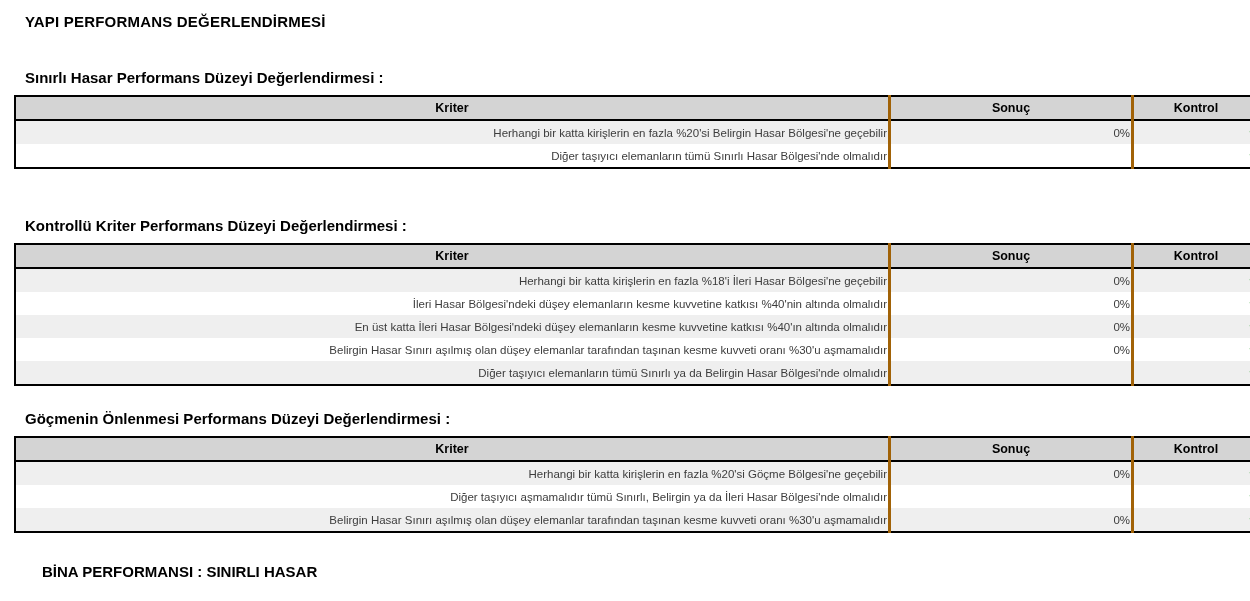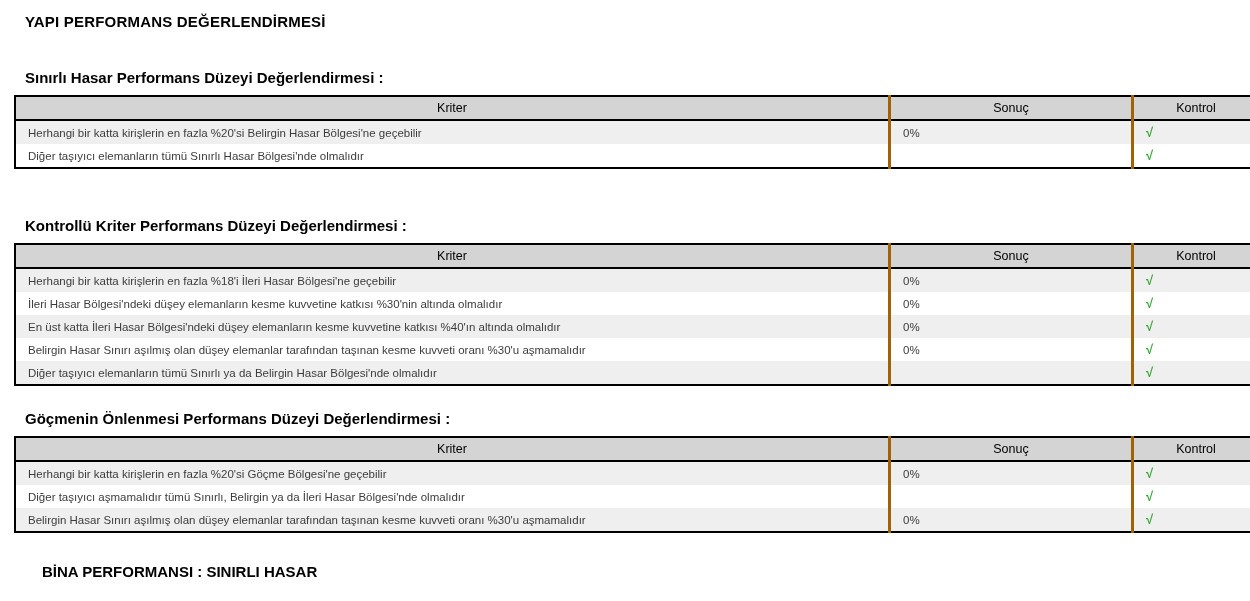--- a/index.html
+++ b/index.html
@@ -45,32 +45,32 @@
   .col-kriter  { width: 864px; }
   .col-sonuc   { width: 232px; }
   .col-kontrol { width: 116px; }
   th.col-sonuc, td.col-sonuc, th.col-kontrol, td.col-kontrol {
     border-left: 3px solid #a16207;
   }
   thead th {
     background: var(--header-bg, #d4d4d4);
     border-bottom: 2px solid #000000;
     font-size: 12.5px;
-    font-weight: normal;
+    font-weight: bold;
     height: 20px;
     padding: 1px 4px;
     text-align: center;
     color: #000000;
   }
   tbody td {
     font-size: 11.5px;
     color: #3c3c3c;
     height: 21px;
-    padding: 1px 12px;
-    text-align: left;
+    padding: 1px 1px;
+    text-align: right;
     vertical-align: middle;
   }
   tbody tr.row-odd  { background: var(--row-alt-bg, #efefef); }
   tbody tr.row-even { background: #ffffff; }
   .check-icon {
     color: var(--check-green, #3aa93a);
     font-weight: bold;
     font-size: 13px;
     line-height: 1;
   }
@@ -123,21 +123,21 @@
           <th class="col-kontrol">Kontrol</th>
         </tr>
       </thead>
       <tbody>
             <tr class="row-odd">
               <td class="col-kriter">Herhangi bir katta kirişlerin en fazla %18'i İleri Hasar Bölgesi'ne geçebilir</td>
               <td class="col-sonuc">0%</td>
               <td class="col-kontrol"><span class="check-icon">√</span></td>
             </tr>
             <tr class="row-even">
-              <td class="col-kriter">İleri Hasar Bölgesi'ndeki düşey elemanların kesme kuvvetine katkısı %30'nin altında olmalıdır</td>
+              <td class="col-kriter">İleri Hasar Bölgesi'ndeki düşey elemanların kesme kuvvetine katkısı %40'nin altında olmalıdır</td>
               <td class="col-sonuc">0%</td>
               <td class="col-kontrol"><span class="check-icon">√</span></td>
             </tr>
             <tr class="row-odd">
               <td class="col-kriter">En üst katta İleri Hasar Bölgesi'ndeki düşey elemanların kesme kuvvetine katkısı %40'ın altında olmalıdır</td>
               <td class="col-sonuc">0%</td>
               <td class="col-kontrol"><span class="check-icon">√</span></td>
             </tr>
             <tr class="row-even">
               <td class="col-kriter">Belirgin Hasar Sınırı aşılmış olan düşey elemanlar tarafından taşınan kesme kuvveti oranı %30'u aşmamalıdır</td>

